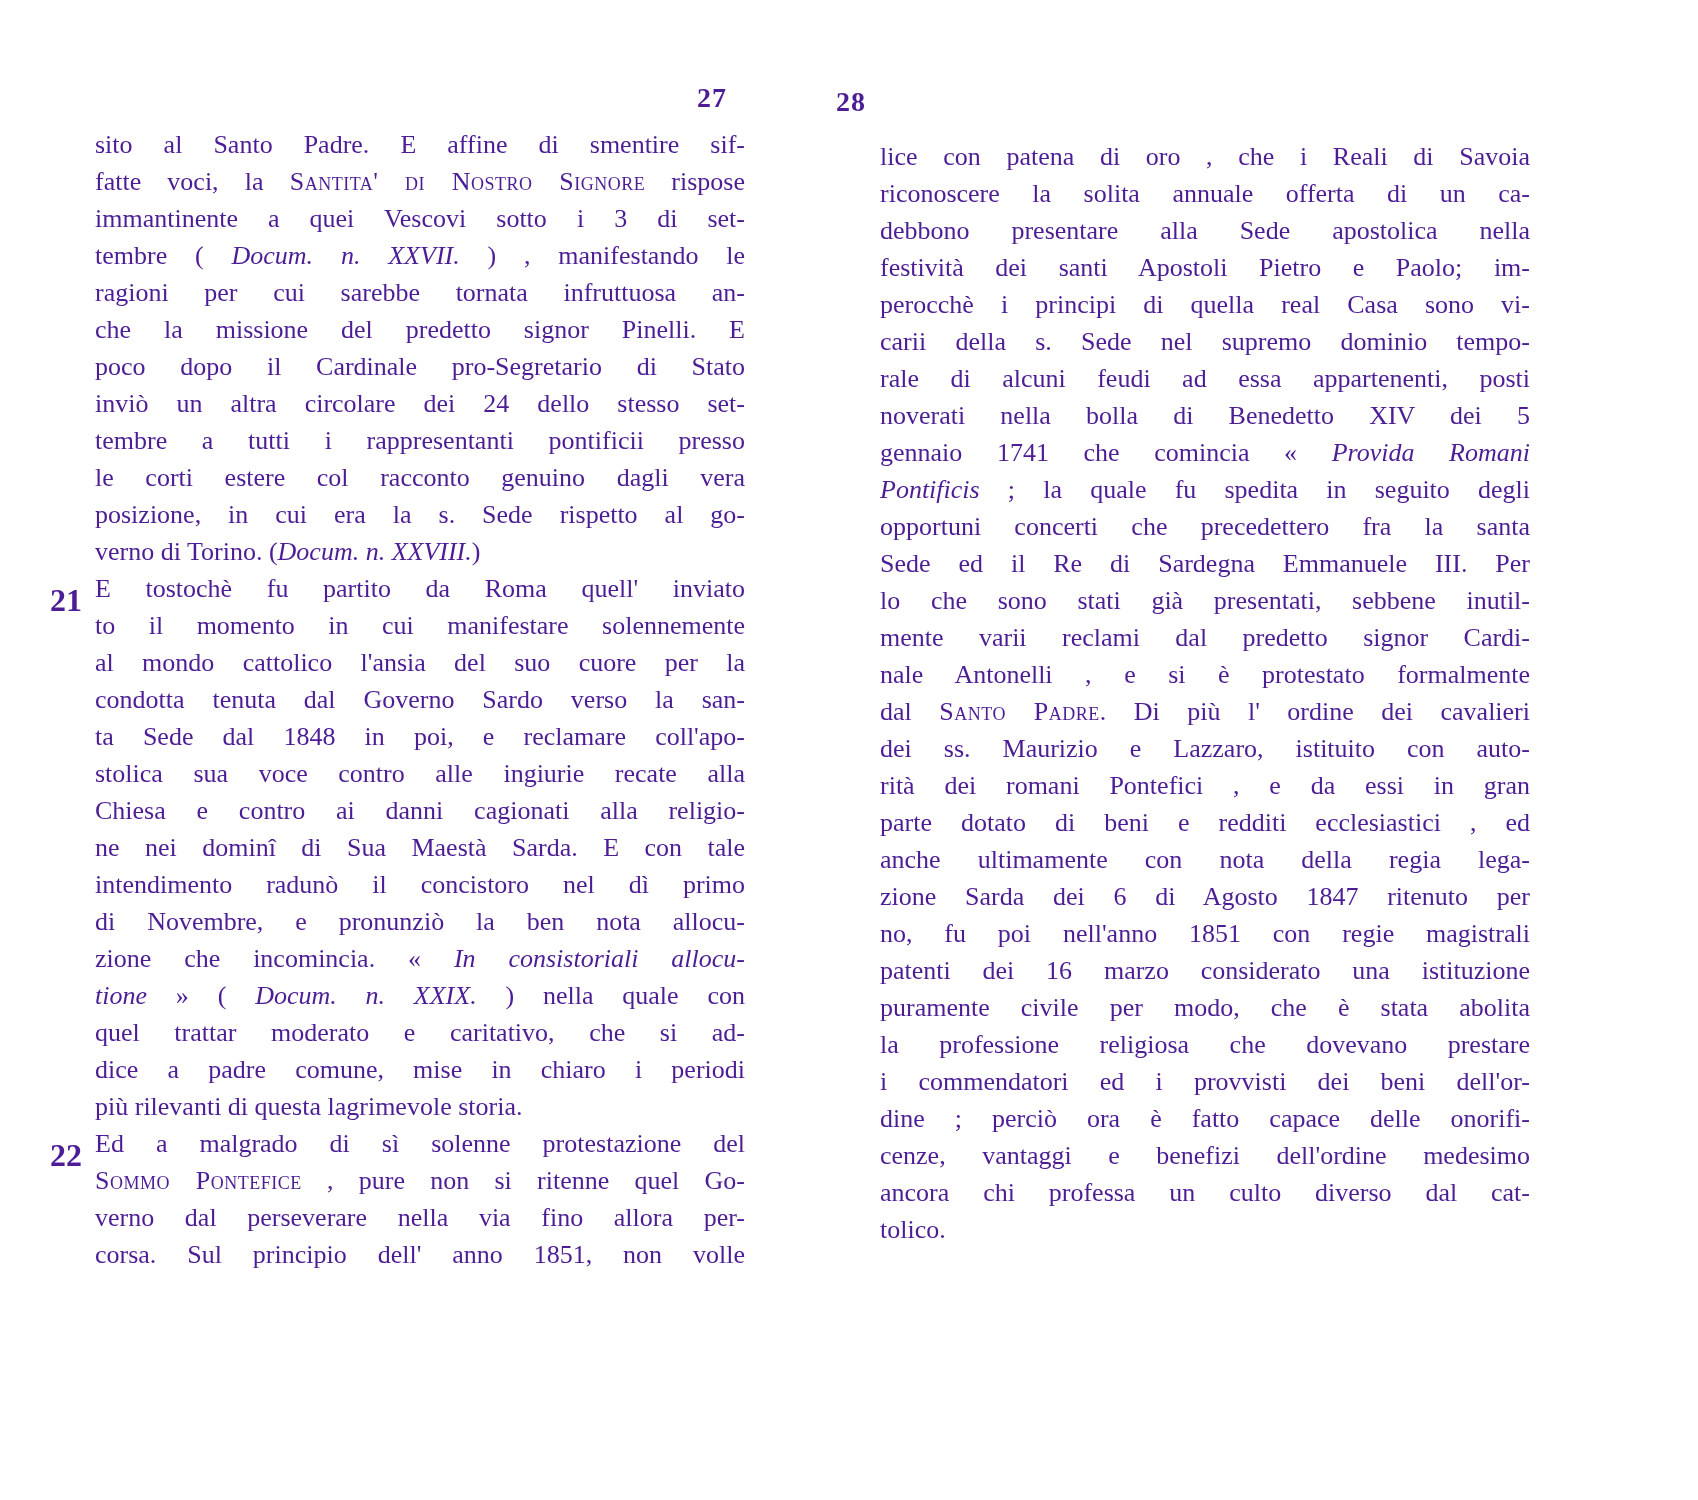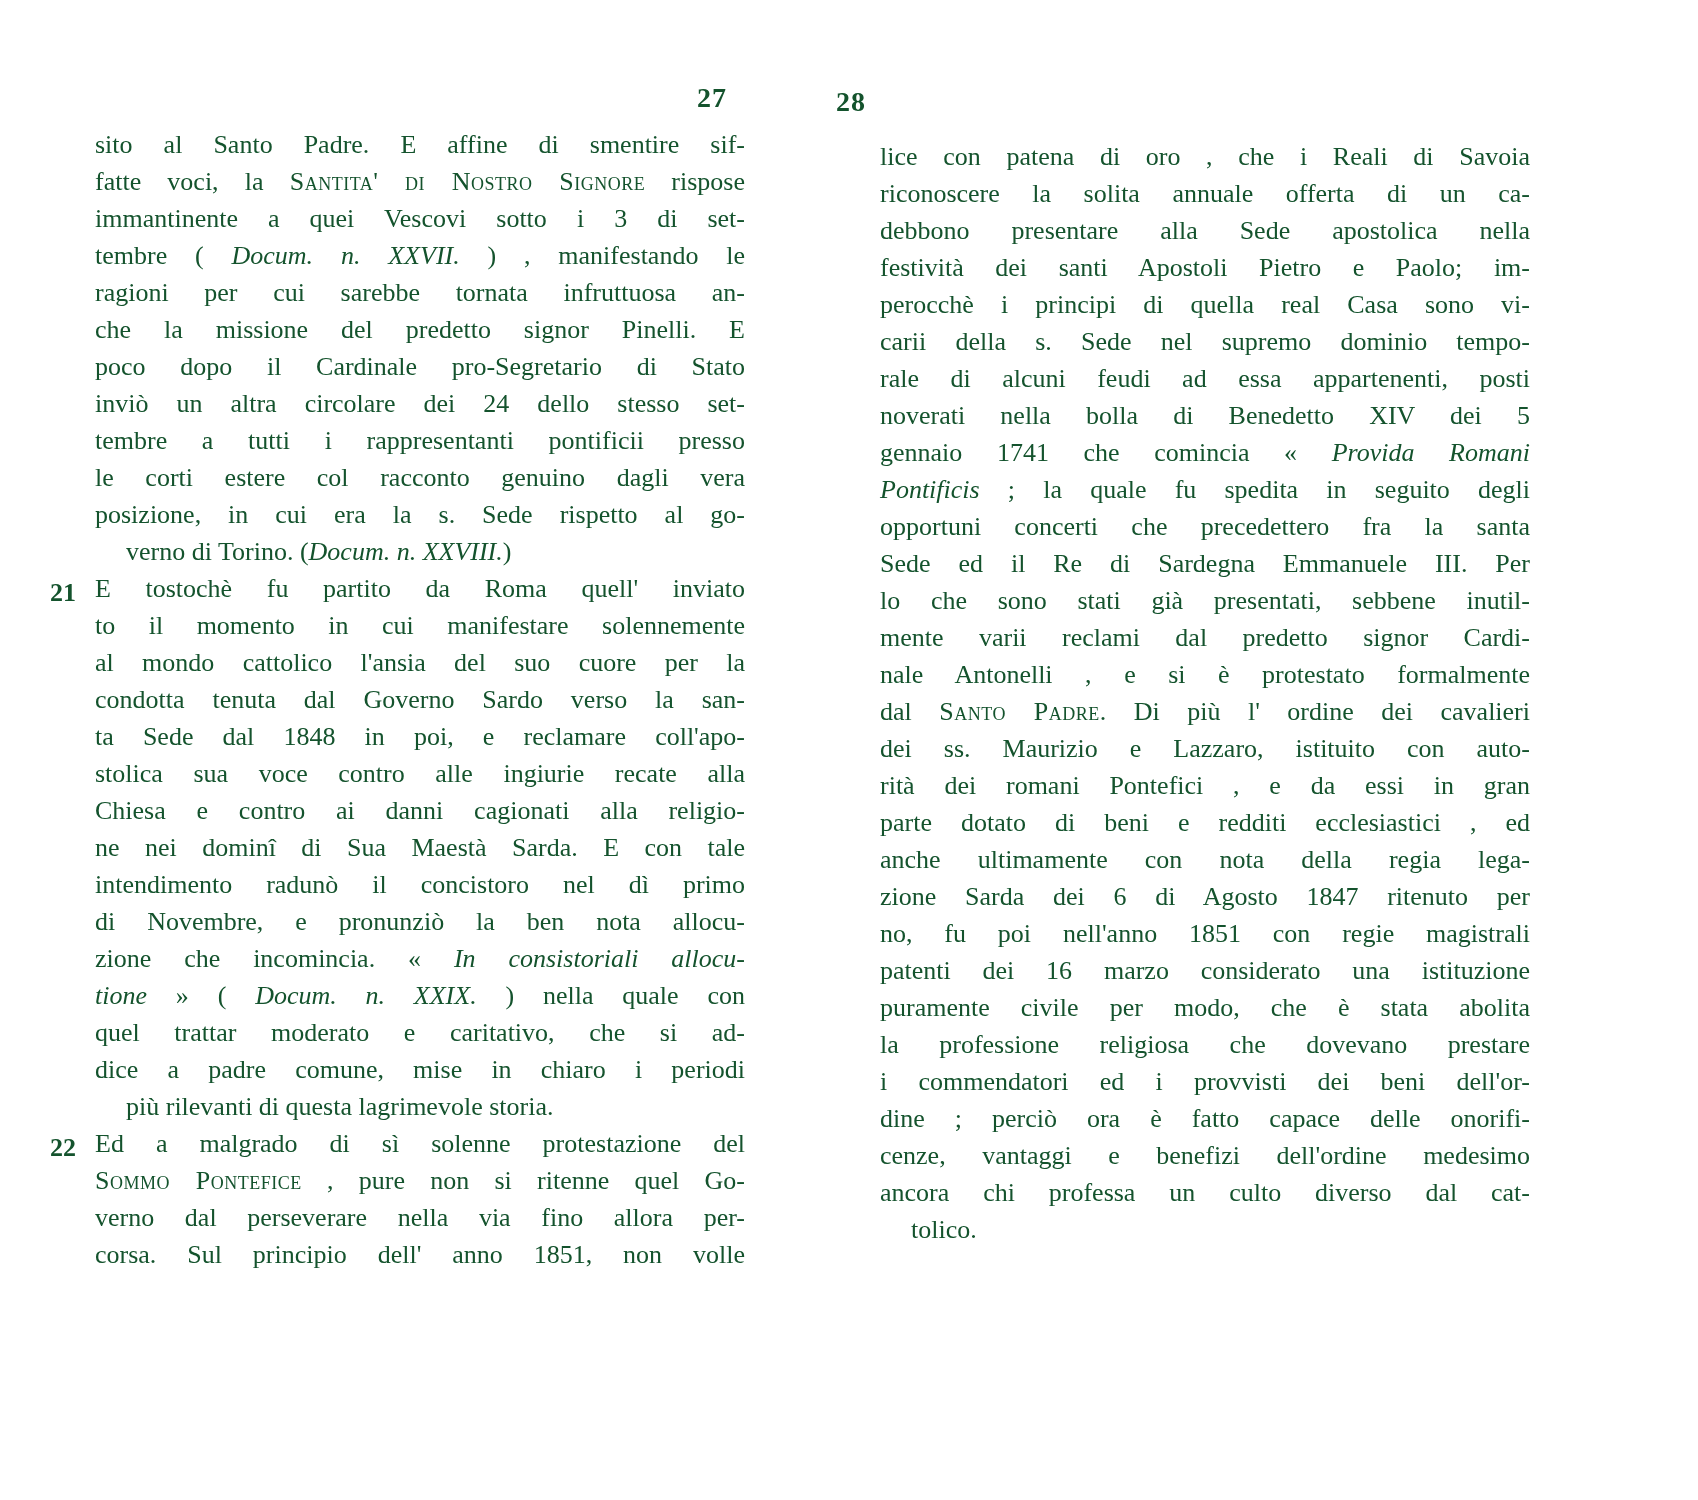--- a/index.html
+++ b/index.html
@@ -5,21 +5,21 @@
   html, body {
     margin: 0;
     padding: 0;
     background: #ffffff;
   }
   .spread {
     position: relative;
     width: 1698px;
     height: 1500px;
     background: #ffffff;
-    color: #14532d;
+    color: #4c1d95;
     font-family: "Liberation Serif", "DejaVu Serif", serif;
     overflow: hidden;
   }
   .pagenum {
     position: absolute;
     font-size: 28px;
     font-weight: bold;
     letter-spacing: 1px;
   }
   .pagenum-left  { left: 697px; top: 82px; }
@@ -29,35 +29,34 @@
     width: 650px;
   }
   .col-left  { left: 95px;  top: 126px; }
   .col-right { left: 880px; top: 138px; }
   .para {
     position: relative;
   }
   .marker {
     position: absolute;
     left: -45px;
-    top: 4px;
-    font-size: 26px;
+    top: 12px;
+    font-size: 32px;
     line-height: 37px;
     font-weight: bold;
   }
   .line {
     font-size: 26px;
     line-height: 37px;
     text-align: justify;
     text-align-last: justify;
   }
   .line.last {
     text-align: center;
     text-align-last: left;
-    margin-left: 31px;
   }
   .sc {
     font-variant: small-caps;
     letter-spacing: 0.5px;
   }
   i { font-style: italic; }
 </style>
 </head>
 <body>
 

